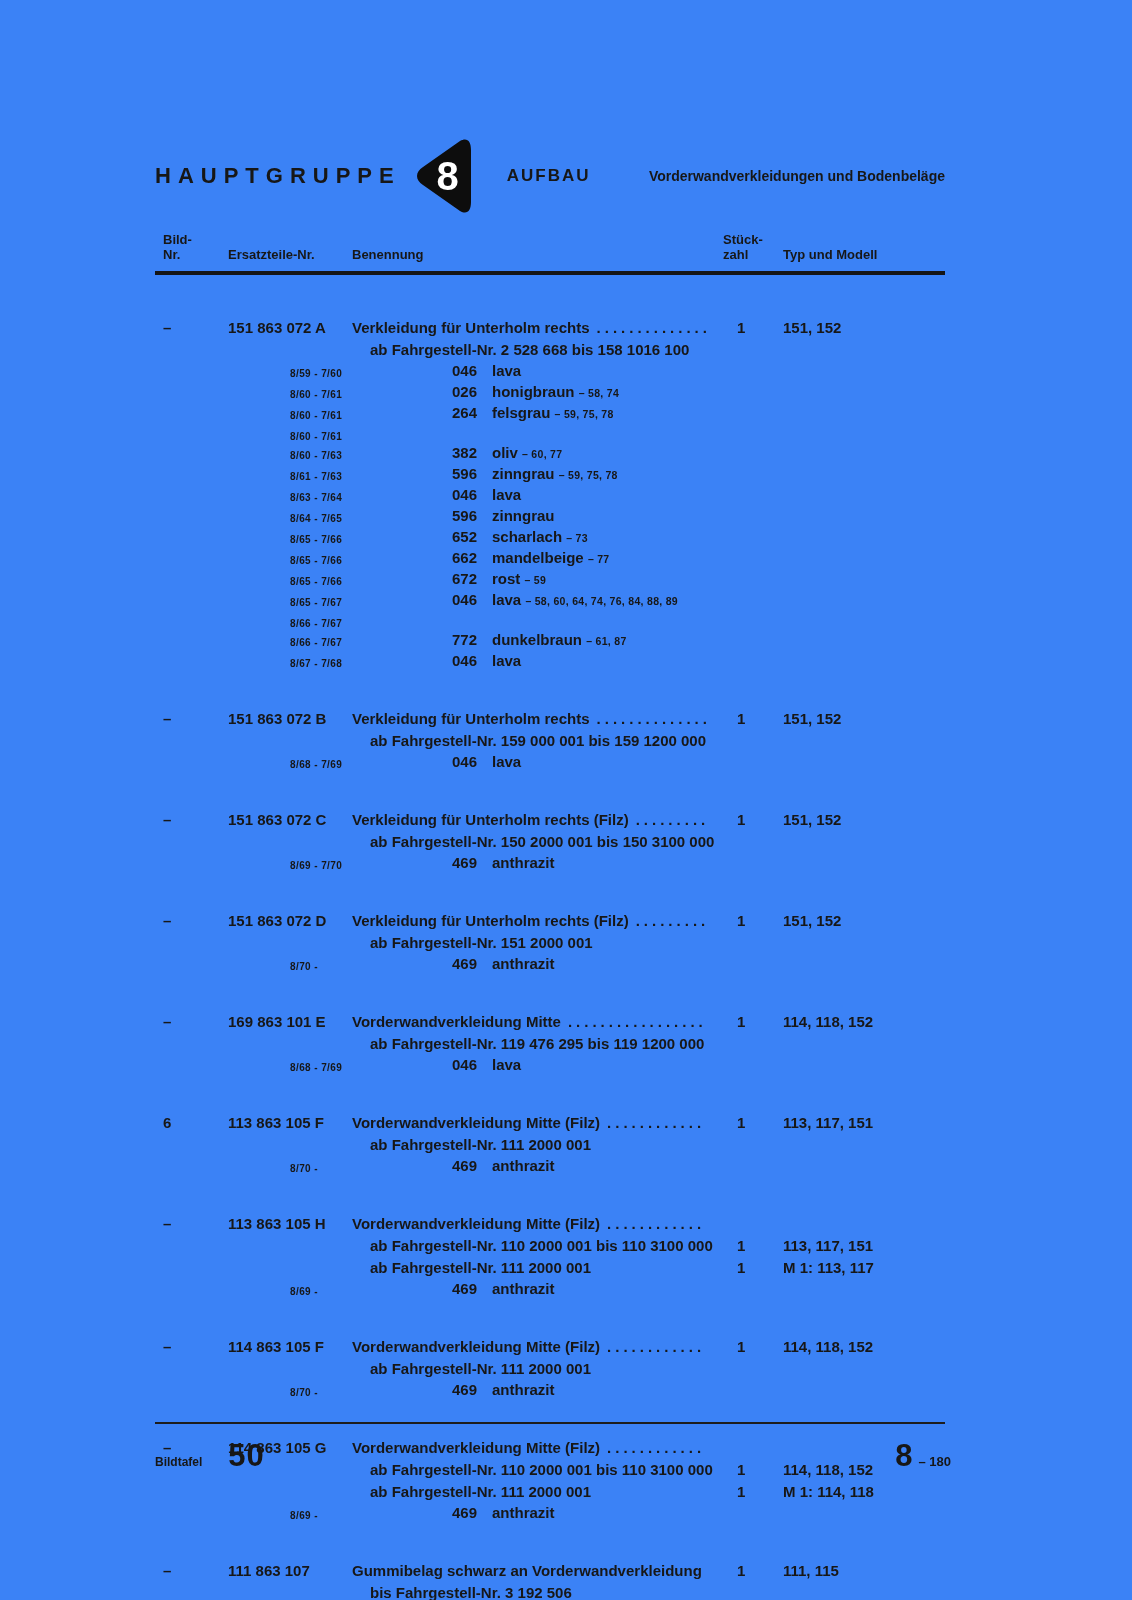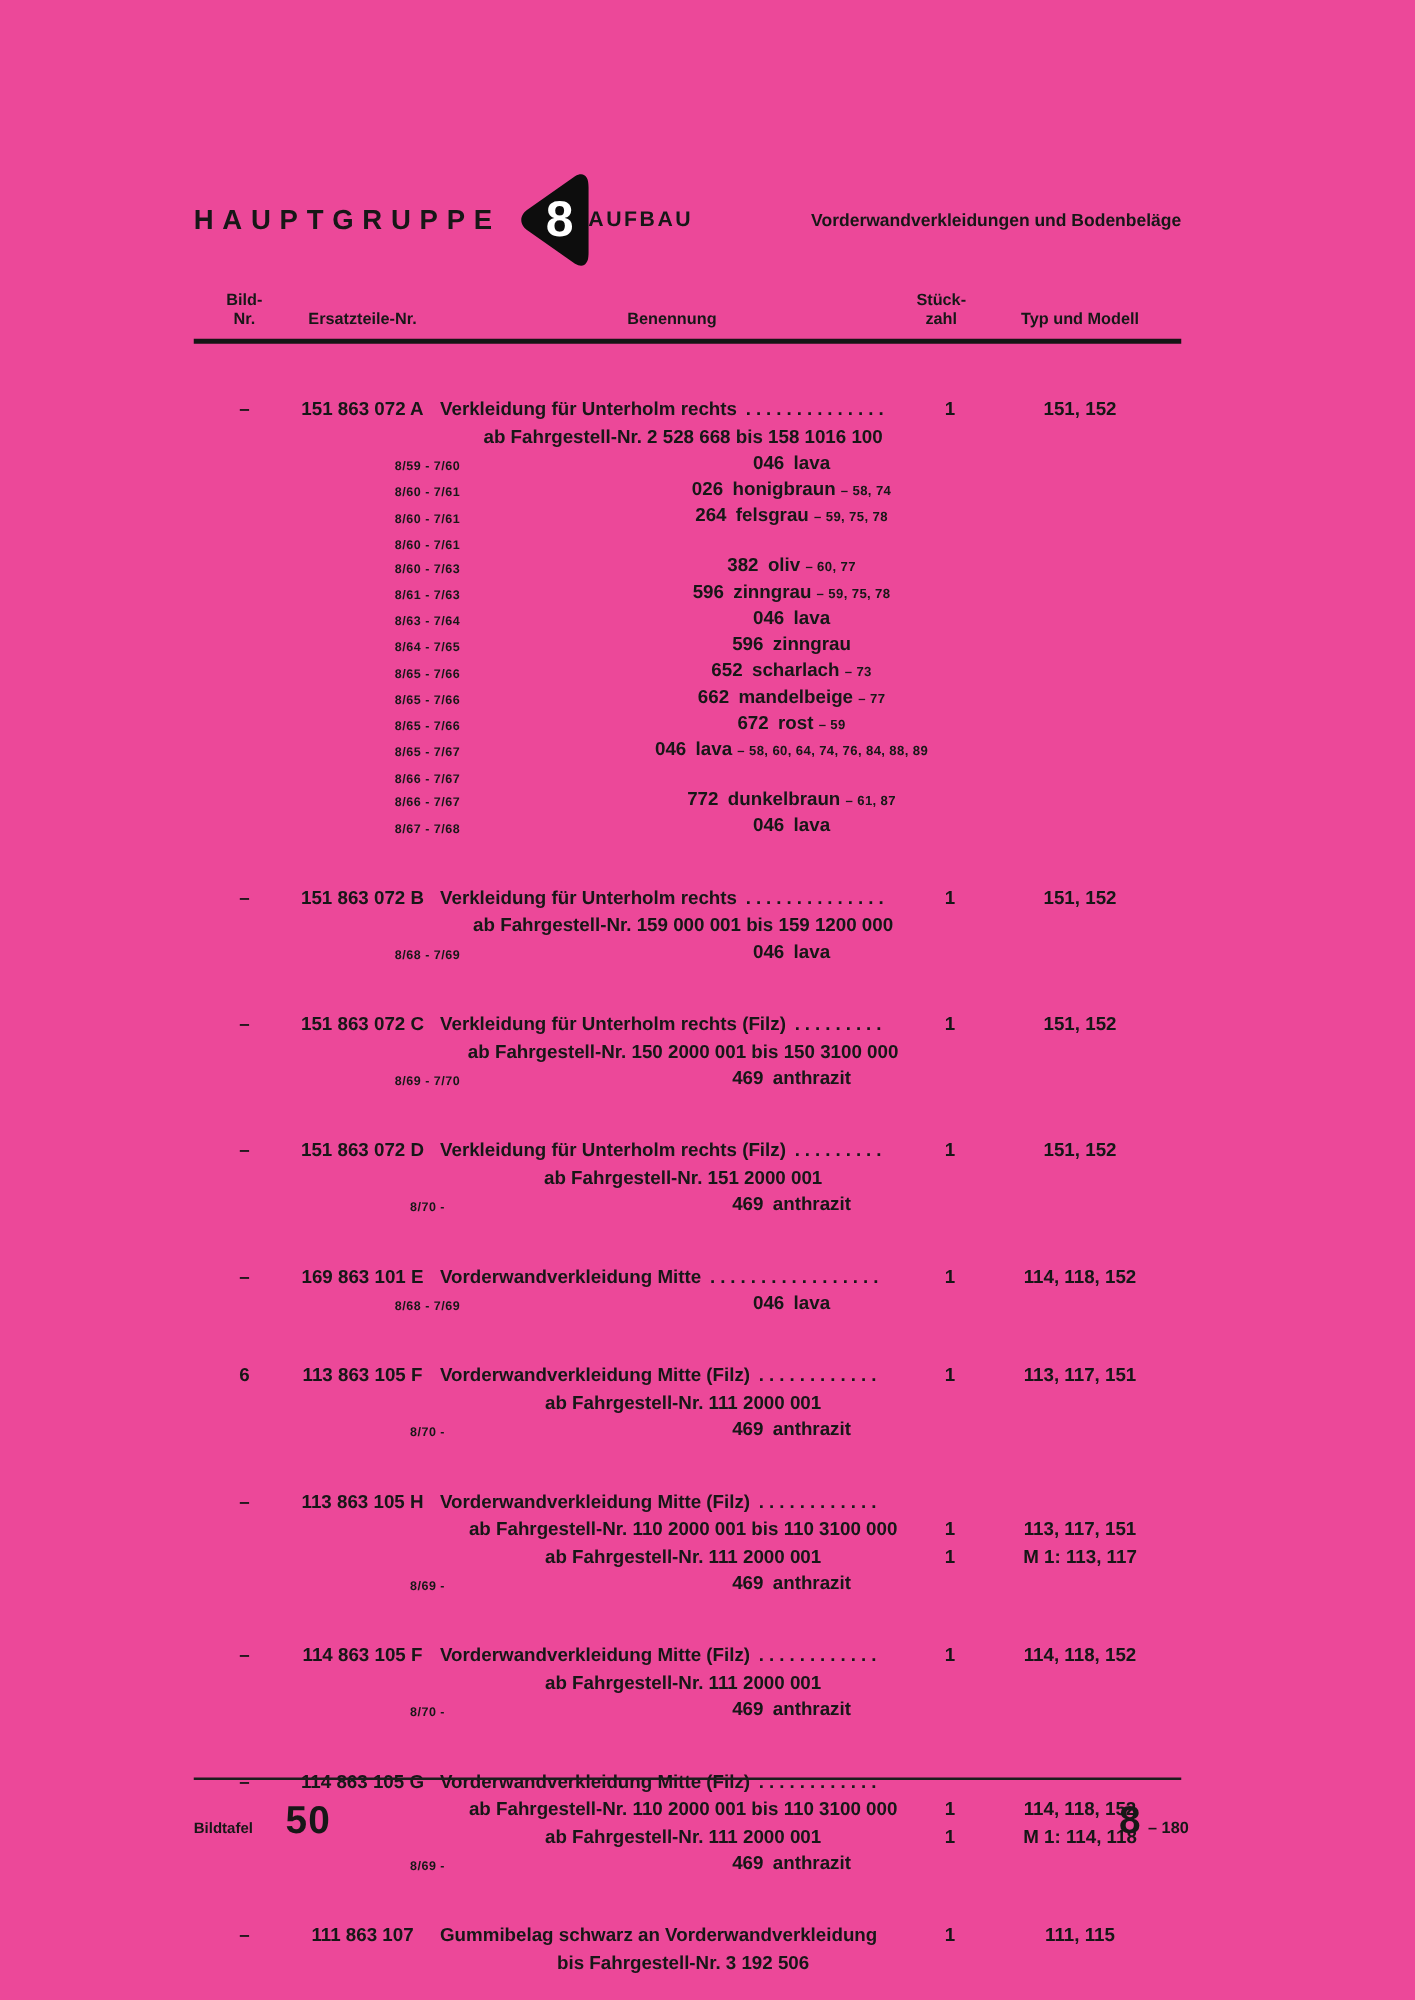--- a/index.html
+++ b/index.html
@@ -1,40 +1,39 @@
 <!DOCTYPE html>
 <html><head>
 <meta charset="utf-8">
 <style>
   html,body{margin:0;padding:0;background:#f6f6f4;}
   .page{
     position:relative;
     width:1132px;height:1600px;
-    background:#ec4899;
+    background:#3b82f6;
     font-family:"Liberation Sans",sans-serif;
     font-weight:700;
     color:#171717;
     overflow:hidden;
     box-sizing:border-box;
-    text-align:center;
   }
   .content{padding:0 187px 0 155px;}
   
   .masthead{display:flex;align-items:center;padding-top:138px;height:76px;}
   .hauptgruppe{font-size:22px;letter-spacing:7px;white-space:nowrap;}
   .badge{
     position:relative;width:56px;height:76px;margin-left:14px;flex:0 0 auto;
   }
   .badge svg{display:block;width:56px;height:76px;}
   .badge .num{
     position:absolute;left:0;top:0;width:100%;height:100%;
     display:flex;align-items:center;justify-content:center;
     color:#fff;font-size:40px;padding-left:10px;box-sizing:border-box;
   }
-  .aufbau{font-size:17px;letter-spacing:2px;white-space:nowrap;}
+  .aufbau{font-size:17px;letter-spacing:2px;margin-left:36px;white-space:nowrap;}
   .page-title{font-size:14px;margin-left:auto;white-space:nowrap;}
   
   .grid{display:grid;grid-template-columns:73px 124px 371px 60px 1fr;}
   .colhead{align-items:end;font-size:13px;line-height:15px;margin-top:18px;}
   .colhead .cell{padding-left:8px;}
   .colhead .cell.no-ind{padding-left:0;}
   .rule{margin-top:9px;height:0;border-top:4px solid #151515;}
   .rule-bottom{position:absolute;left:155px;right:187px;top:1422px;height:2px;background:#1d1d1d;}
   
   .entries{margin-top:0;}
@@ -377,20 +376,27 @@
     <div class="c-bild">–</div>
     <div class="c-part">169 863 101 E</div>
     <div class="c-desc">
       <span class="txt">Vorderwandverkleidung Mitte</span>
       <span class="dots">.................</span>
     </div>
     <div class="c-qty">1</div>
     <div class="c-models">114, 118, 152</div>
   </div>
 
+  <div class="grid row row-note">
+    <div class="c-bild"></div>
+    <div class="c-part"></div>
+    <div class="c-desc">ab Fahrgestell-Nr. 119 476 295 bis 119 1200 000</div>
+    <div class="c-qty"></div>
+    <div class="c-models"></div>
+  </div>
 
   <div class="grid row row-color">
     <div class="c-bild"></div>
     <div class="c-part c-date">8/68 - 7/69</div>
     <div class="c-desc">
       <span class="c-code">046</span><span class="c-name">lava</span>
       <span class="c-suffix"></span>
     </div>
     <div class="c-qty"></div>
     <div class="c-models"></div>

